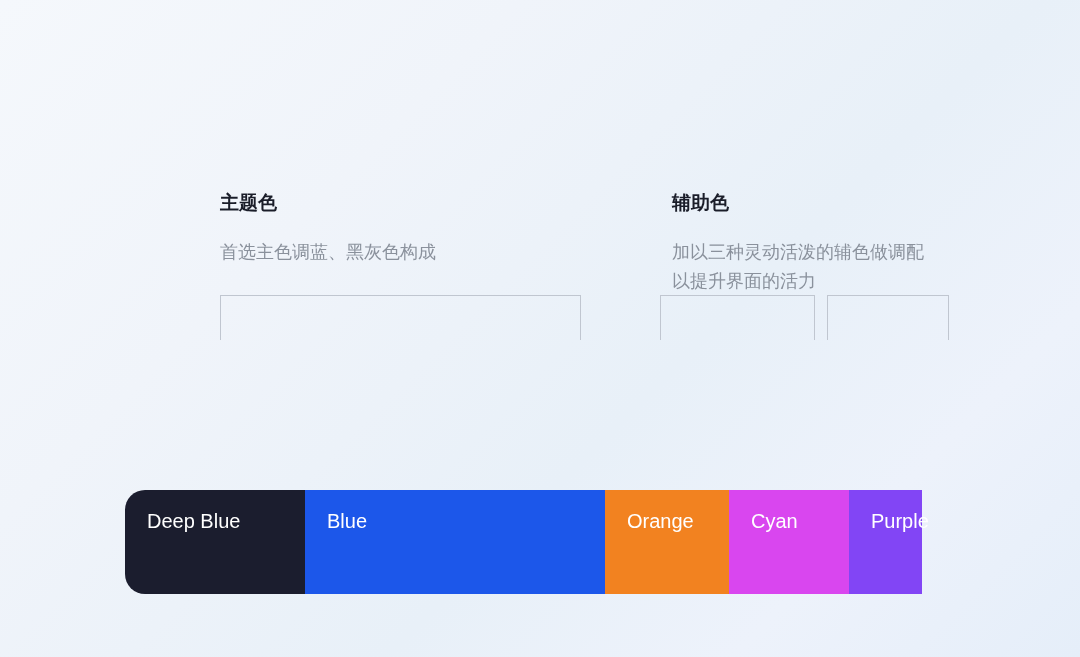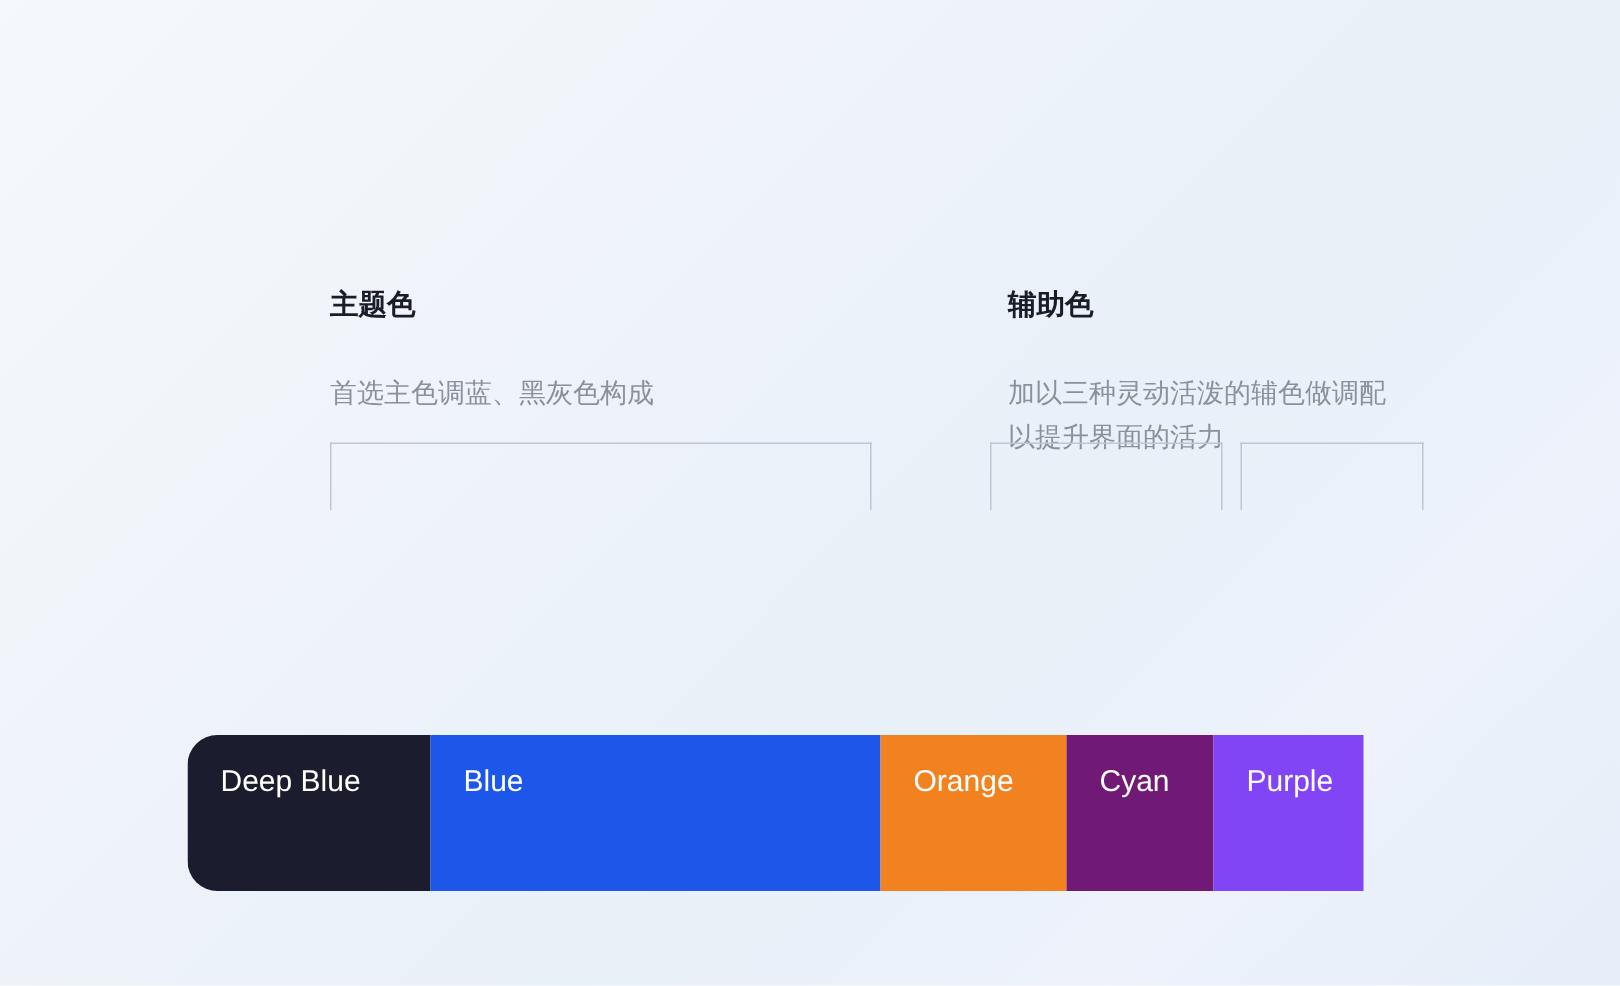--- a/index.html
+++ b/index.html
@@ -27,21 +27,21 @@
     }
     .section-secondary {
       left: 547px;
       top: 0;
       width: 280px;
     }
     .section-title {
       font-size: 19px;
       font-weight: 700;
       color: #1a1d29;
-      margin-bottom: 32px;
+      margin-bottom: 22px;
     }
     .section-desc {
       font-size: 18px;
       color: #8a919c;
       line-height: 1.6;
     }
     .bracket-area {
       position: relative;
       height: 45px;
       margin-top: 105px;
@@ -74,25 +74,25 @@
       margin-top: 150px;
     }
     .swatch {
       display: flex;
       align-items: flex-start;
       padding: 20px 0 0 22px;
       font-size: 20px;
       color: #ffffff;
       font-weight: 400;
     }
-    .swatch-deepblue { width: 162px; background: #1b1d2e; }
+    .swatch-deepblue { width: 180px; background: #1b1d2e; }
     .swatch-blue { width: 300px; background: #1c57ea; }
     .swatch-orange { width: 124px; background: #f28220; }
-    .swatch-cyan { width: 98px; background: #701a75; }
-    .swatch-purple { width: 100px; background: #8245f5; }
+    .swatch-cyan { width: 120px; background: #d946ef; }
+    .swatch-purple { width: 73px; background: #8245f5; }
   </style>
 </head>
 <body>
 
 <div class="container">
 
   <div class="section section-primary">
     <div class="section-title">主题色</div>
     <div class="section-desc">
       <div>首选主色调蓝、黑灰色构成</div>

